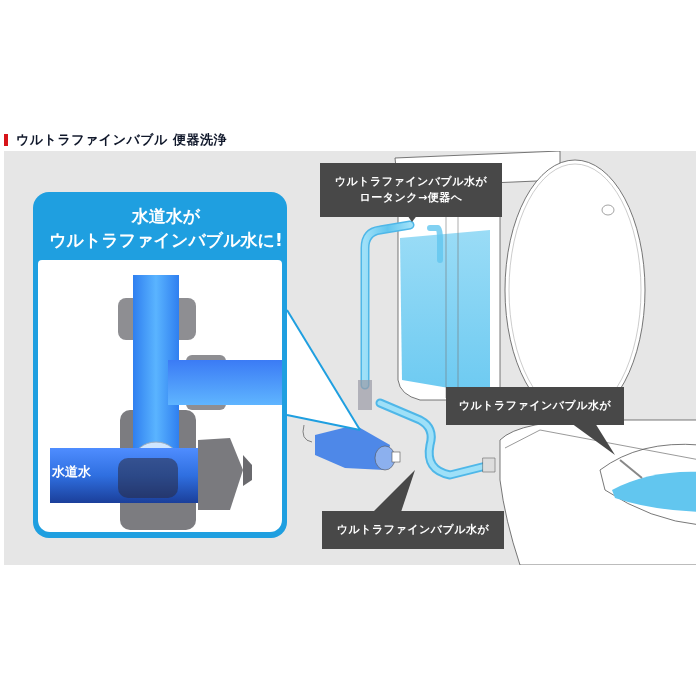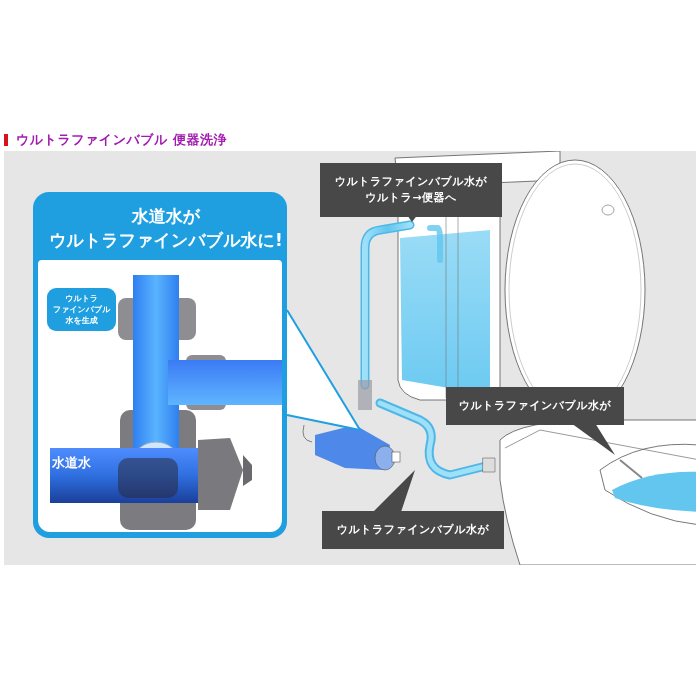--- a/index.html
+++ b/index.html
@@ -1,20 +1,20 @@
 <!DOCTYPE html>
 <html><head>
 <meta charset="utf-8">
 <style>
   html, body { margin: 0; padding: 0; background: #ffffff; }
   body { width: 700px; height: 700px; position: relative; overflow: hidden;
          font-family: "DejaVu Sans", "Liberation Sans", sans-serif; }
   .heading { position: absolute; left: 4px; top: 131px; height: 18px; display: flex; align-items: center; }
   .heading .bar { width: 4px; height: 12px; background: #d7141a; margin-right: 8px; }
-  .heading .title { font-size: 13px; font-weight: bold; color: #a21caf; letter-spacing: 0.5px; }
+  .heading .title { font-size: 13px; font-weight: bold; color: #0f172a; letter-spacing: 0.5px; }
   .stage { position: absolute; left: 4px; top: 151px; width: 692px; height: 414px; background: #e6e6e6; overflow: hidden; }
   svg.art { position: absolute; left: 0; top: 0; }
   .panel { position: absolute; left: 33px; top: 192px; width: 254px; height: 346px;
            background: #1f9fe0; border-radius: 16px; }
   .panel .inner { position: absolute; left: 5px; top: 68px; width: 244px; height: 272px;
                   background: #ffffff; border-radius: 4px 4px 12px 12px; overflow: hidden; }
   .panel .ptitle { position: absolute; left: 12px; right: 0; top: 12px; text-align: center; color: #fff;
                    font-weight: bold; font-size: 17px; line-height: 24px; }
   .callout-dark { position: absolute; background: #484848; color: #fff; font-size: 11px; font-weight: bold;
                   text-align: center; line-height: 16px; padding: 11px 8px; letter-spacing: 0.5px; }
@@ -129,31 +129,26 @@
 
       <ellipse cx="118" cy="200" rx="22" ry="18" fill="#cfe6ff" stroke="#9ab" stroke-width="1"></ellipse>
       <ellipse cx="118" cy="210" rx="16" ry="10" fill="#3b66d8"></ellipse>
 
       <rect x="12" y="188" width="175" height="55" fill="url(#horBlue)"></rect>
       <rect x="80" y="198" width="60" height="40" rx="10" fill="#2a2a40" opacity="0.55"></rect>
 
       <path d="M160,180 L192,178 L205,210 L192,250 L160,250 Z" fill="#7a7a7e"></path>
       <path d="M205,195 L214,205 L214,220 L205,226 Z" fill="#6a6a6e"></path>
     </svg>
-    <div class="callout-blue" style="left:9px; top:28px;">
-      <div>ウルトラ</div>
-      <div>ファインバブル</div>
-      <div>水を生成</div>
-    </div>
-    <div class="tapwater" style="left:14px; top:194px;">水道水</div>
+    <div class="tapwater" style="left:14px; top:203px;">水道水</div>
   </div>
 </div>
 
 <div class="callout-dark" style="left:320px; top:163px; width:166px;">
   <div>ウルトラファインバブル水が</div>
-  <div>ウルトラ→便器へ</div>
+  <div>ロータンク→便器へ</div>
 </div>
 <div class="callout-dark" style="left:446px; top:387px; width:162px;">
   <div>ウルトラファインバブル水が</div>
 </div>
 <div class="callout-dark" style="left:322px; top:511px; width:166px;">
   <div>ウルトラファインバブル水が</div>
 </div>
 
 </body></html>

